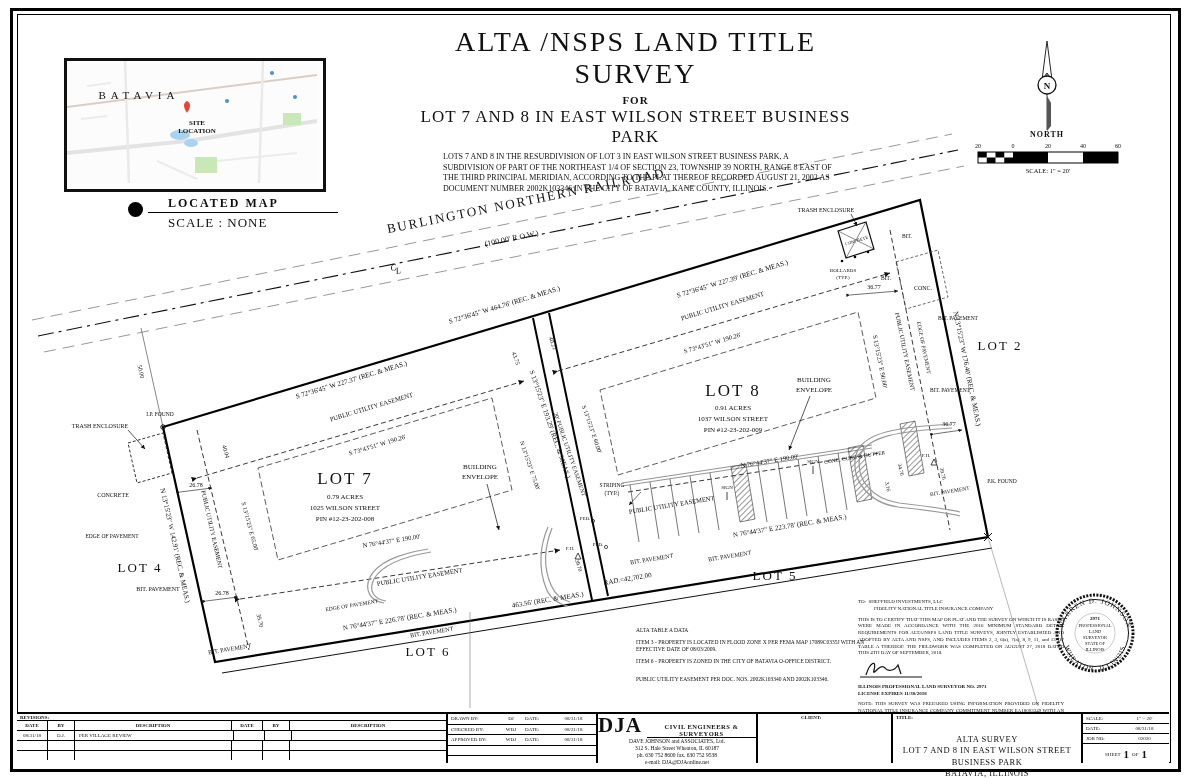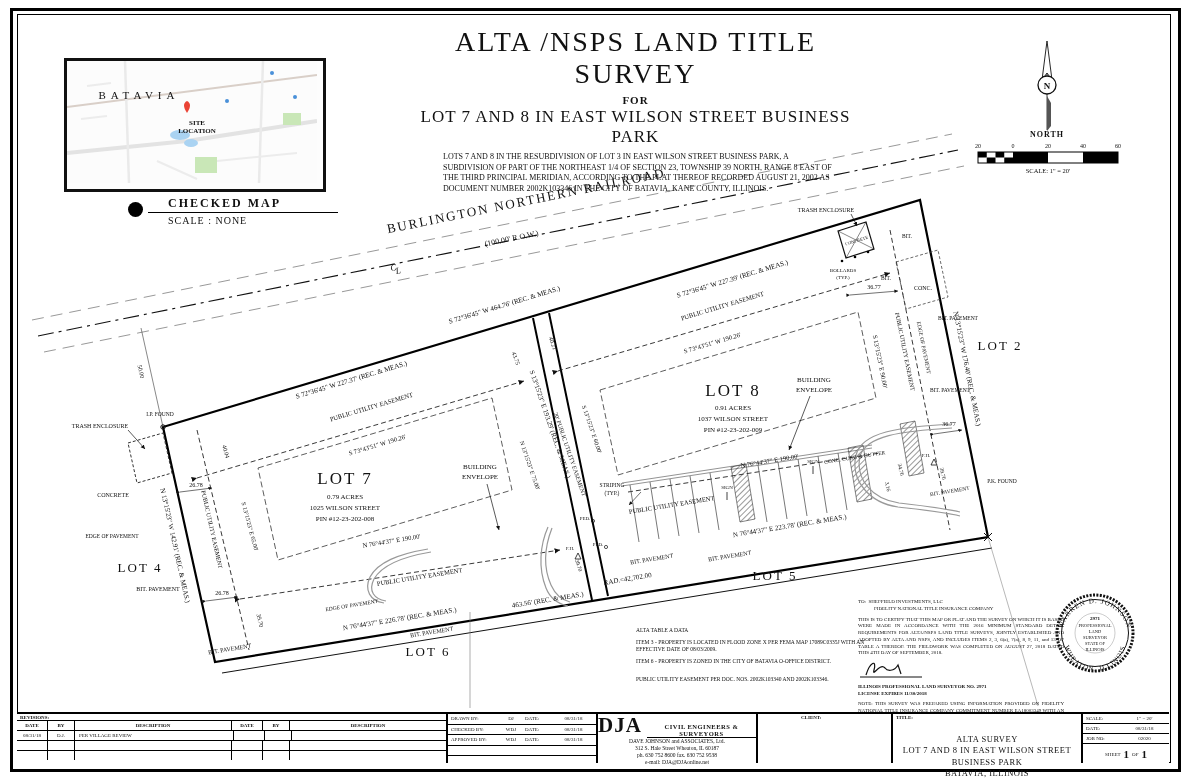--- a/index.html
+++ b/index.html
@@ -15,21 +15,21 @@
   .hdr{position:absolute;left:403px;top:22px;width:465px;text-align:center;z-index:3}
   .hdr h1{margin:4px;font-size:28px;font-weight:normal;letter-spacing:2px}
   .hdr .for{font-size:11px;font-weight:bold;letter-spacing:1px;margin-top:4px}
   .hdr .sub{font-size:17px;letter-spacing:1px;margin-top:1px}
   .hdr .desc{font-size:8px;line-height:1.32;text-align:left;width:392px;margin:5px 0 0 40px}
   .locmap{position:absolute;left:64px;top:58px;width:256px;height:128px;border:3px solid #111;background:#fdfdfd;z-index:3}
   .loccap{position:absolute;left:120px;top:194px;width:230px;z-index:3}
   .loccap .dot{position:absolute;left:8px;top:8px;width:15px;height:15px;border-radius:50%;background:#000}
   .loccap .cap{position:absolute;left:48px;top:2px;font-size:12px;font-weight:bold;letter-spacing:2px}
   .loccap .rule{position:absolute;left:28px;top:18px;width:190px;border-top:1.5px solid #000}
-  .loccap .scl{position:absolute;left:48px;top:21px;font-size:10px;letter-spacing:1px}
+  .loccap .scl{position:absolute;left:48px;top:21px;font-size:13px;letter-spacing:1px}
   .notes{position:absolute;left:636px;top:627px;width:252px;font-size:5.5px;line-height:1.3;z-index:3}
   .notes .nt{margin-top:5px}
   .cert{position:absolute;left:858px;top:599px;width:206px;font-size:5px;line-height:1.35;z-index:3}
   .cert .ind{margin-left:16px}
   .cert .body{margin-top:4px;text-align:justify}
   .cert .lic{font-weight:bold}
   .cert .note{margin-top:4px;text-align:justify}
   .tb{position:absolute;left:17px;top:712px;width:1152px;height:49px;border-top:2px solid #000;background:#fff;z-index:4;font-family:"Liberation Serif",serif}
   .tb .sec{position:absolute;top:0;height:100%;border-right:2px solid #000;box-sizing:border-box}
   .revlbl{font-size:5px;font-weight:bold;padding:1px 0 0 3px}
@@ -324,21 +324,21 @@
         <circle cx="160" cy="40" r="2" fill="#4a90d9"></circle>
         <circle cx="228" cy="36" r="2" fill="#4a90d9"></circle>
       <text x="72" y="38" font-size="11" letter-spacing="5" fill="#444">BATAVIA</text>
       <path d="M120,52 C116,46 116,42 120,40 C124,42 124,46 120,52 Z" fill="#ea4335"></path>
       <text x="130" y="64" font-size="7" font-weight="bold">SITE</text>
       <text x="130" y="72" font-size="7" font-weight="bold">LOCATION</text>
     </svg>
   </div>
   <div class="loccap">
     <div class="dot"></div>
-    <div class="cap">CHECKED MAP</div>
+    <div class="cap">LOCATED MAP</div>
     <div class="rule"></div>
     <div class="scl">SCALE : NONE</div>
   </div>
 
   <div class="notes">
     <div>ALTA TABLE A DATA</div>
     <div class="nt">ITEM 3 - PROPERTY IS LOCATED IN FLOOD ZONE X PER FEMA MAP 17089C0335J WITH AN EFFECTIVE DATE OF 08/03/2009.</div>
     <div class="nt">ITEM 6 - PROPERTY IS ZONED IN THE CITY OF BATAVIA O-OFFICE DISTRICT.</div>
     <div class="nt" style="margin-top:10px">PUBLIC UTILITY EASEMENT PER DOC. NOS. 2002K103340 AND 2002K103346.</div>
   </div>

